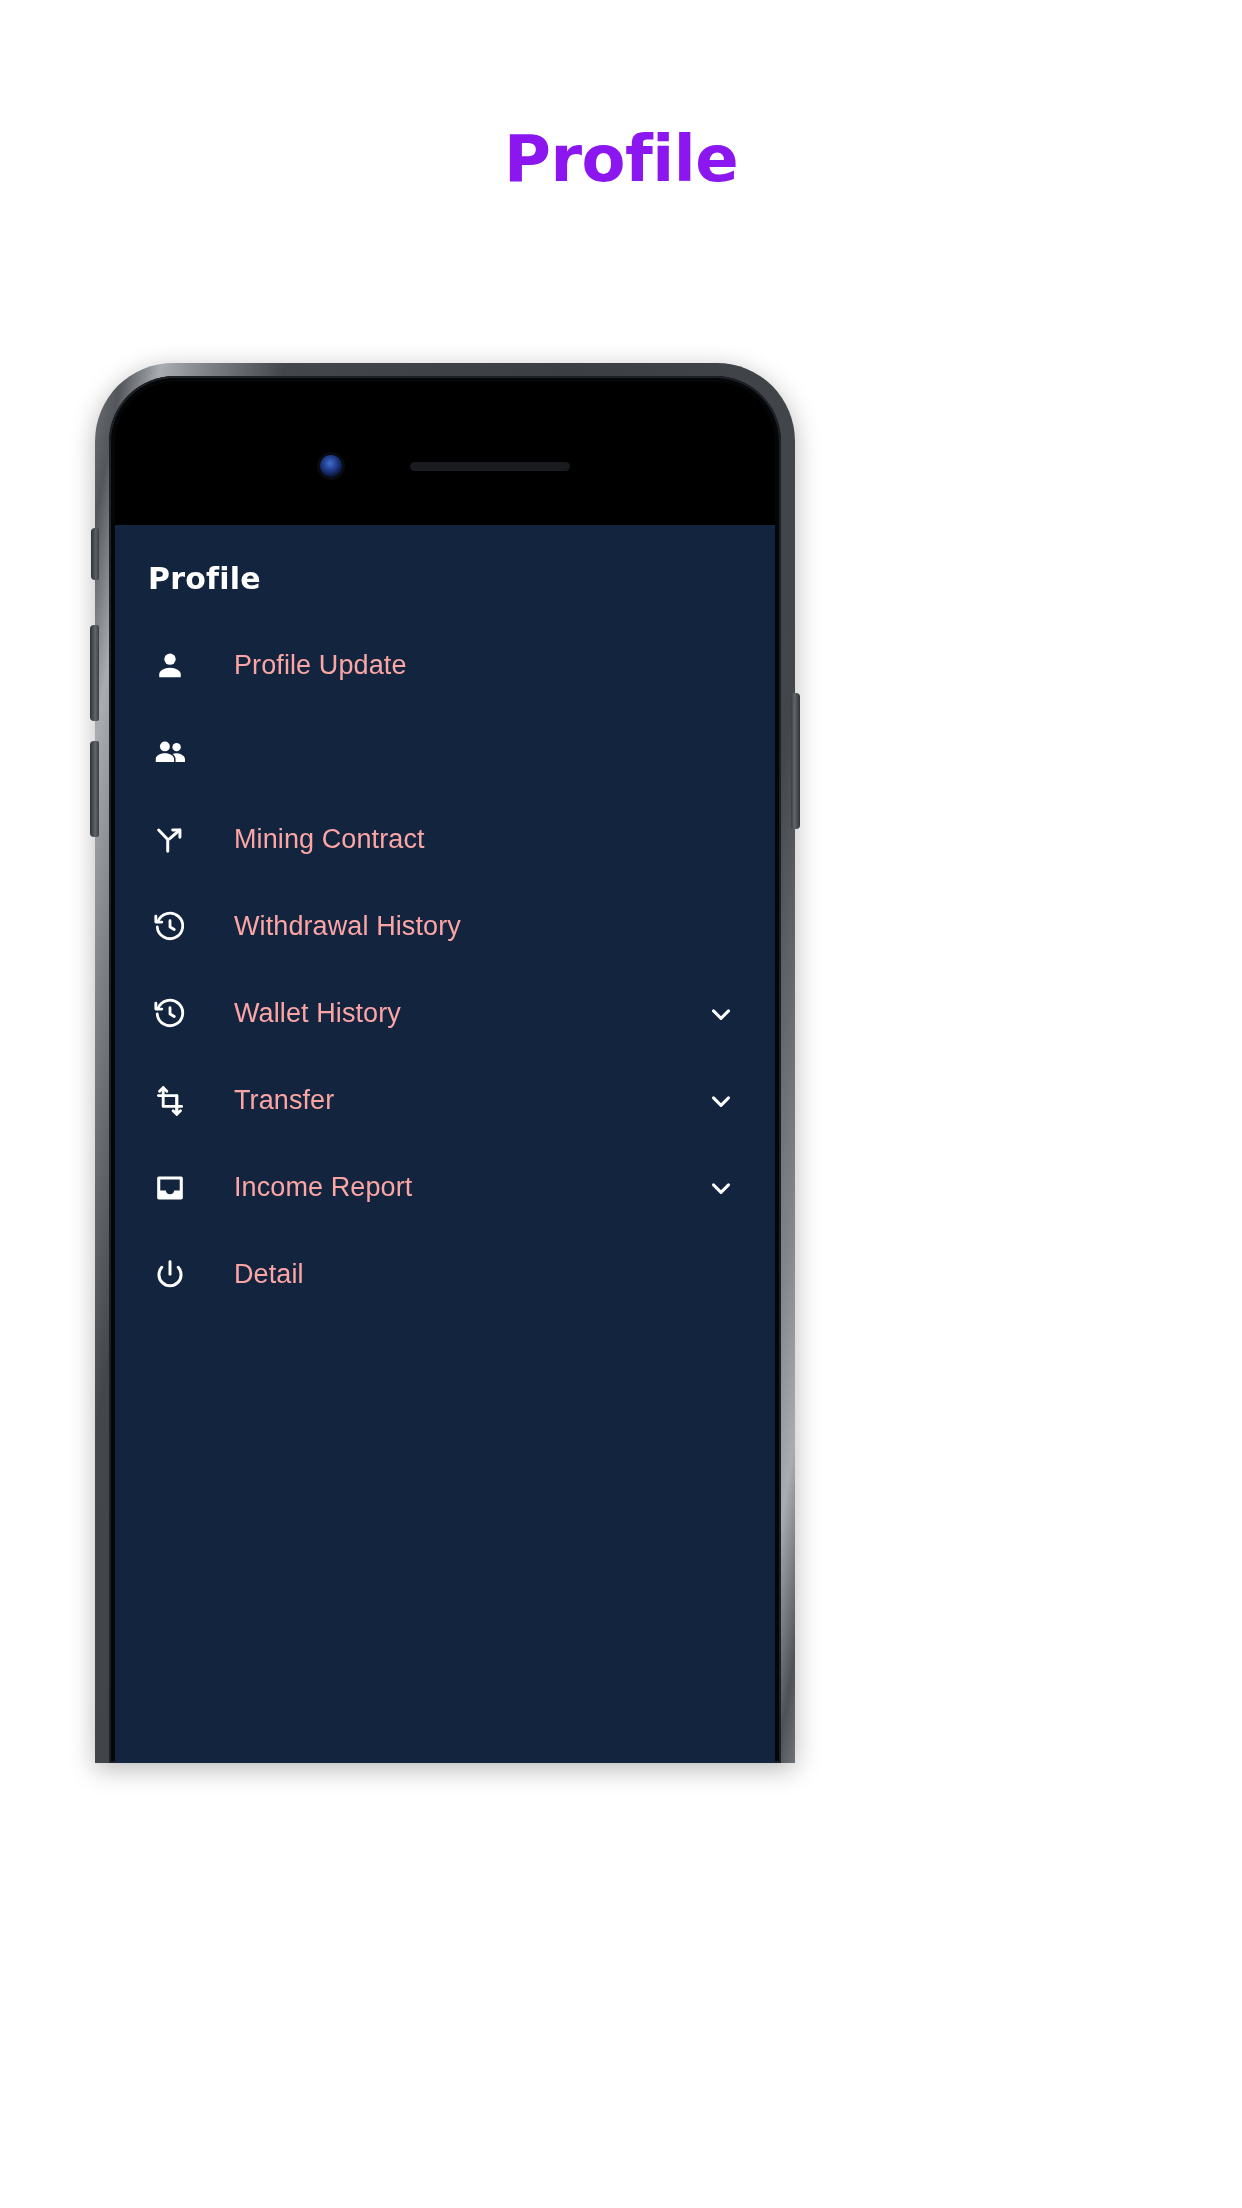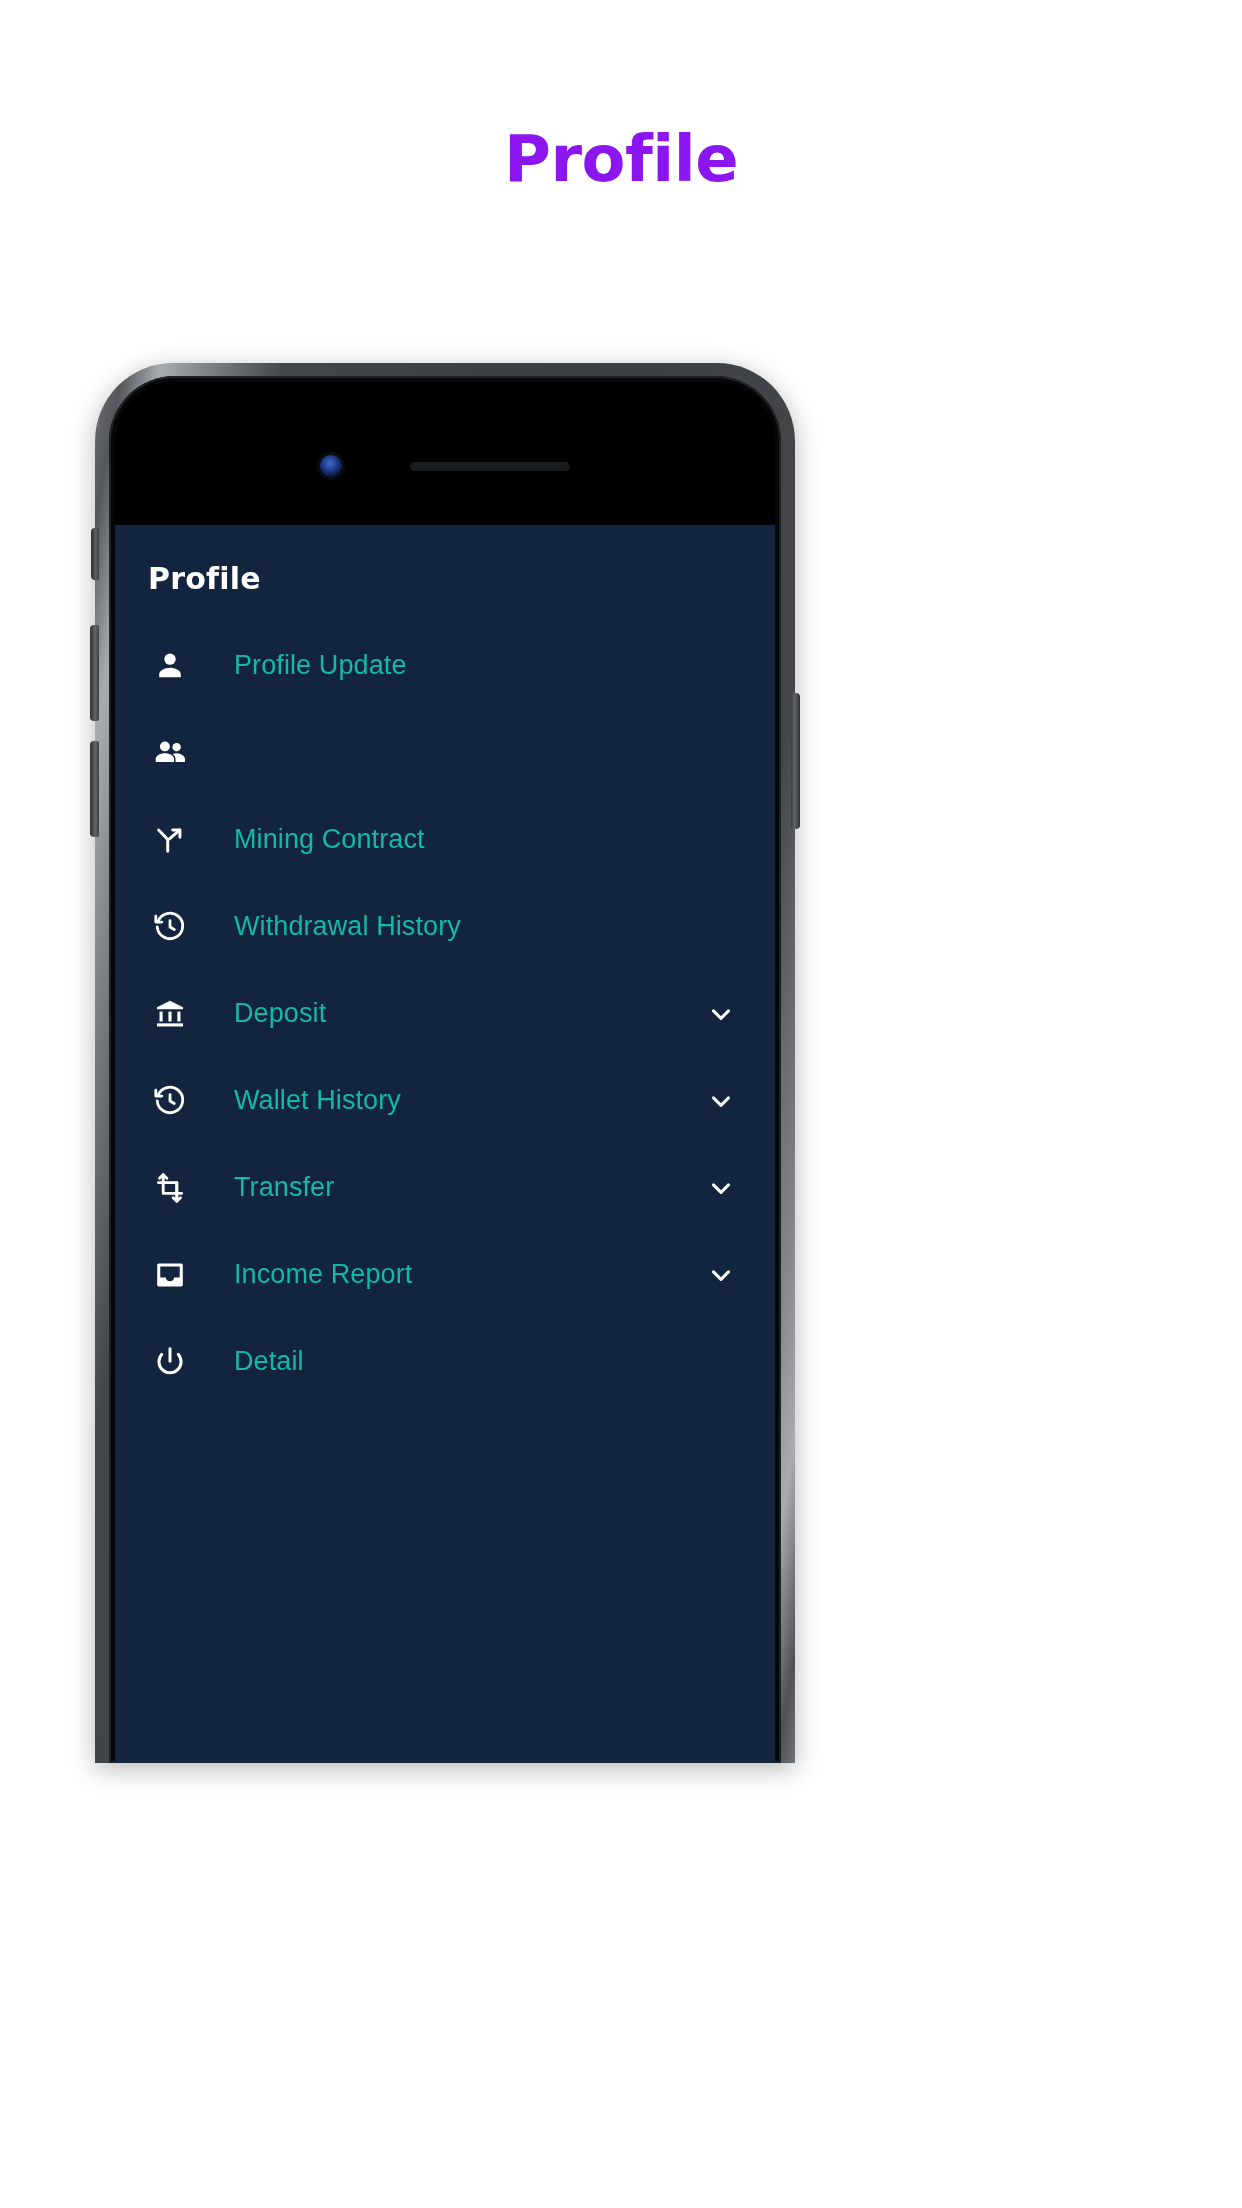--- a/index.html
+++ b/index.html
@@ -191,21 +191,21 @@
     align-items: center;
     justify-content: center;
   }
   .menu-icon svg { display: block; }
 
   .menu-label {
     flex: 1;
     margin-left: 42px;
     font-size: 27px;
     font-weight: 400;
-    color: #14b8a6;
+    color: #fca5a5;
     letter-spacing: 0.1px;
     font-family: "Liberation Sans", sans-serif;
   }
 
   .menu-chevron {
     width: 32px;
     height: 32px;
     display: flex;
     align-items: center;
     justify-content: center;
@@ -283,37 +283,20 @@
             <svg width="34" height="34" viewBox="0 0 24 24" fill="none" stroke="#ffffff" stroke-width="2" stroke-linecap="round" stroke-linejoin="round">
               <path d="M3.5 8.2A9 9 0 1 1 3 12"></path>
               <path d="M2 4.3v4.2h4.2"></path>
               <path d="M12 7.6V12l3 1.8"></path>
             </svg>
           </span>
           <span class="menu-label">Withdrawal History</span>
           <span class="menu-chevron hidden"></span>
         </div>
 
-        <div class="menu-item">
-          <span class="menu-icon">
-            <svg width="34" height="34" viewBox="0 0 24 24" fill="#ffffff">
-              <path d="M12 2.6L2.8 7.2v1.5h18.4V7.2L12 2.6z"></path>
-              <rect x="4.6" y="10.3" width="2.2" height="7"></rect>
-              <rect x="10.9" y="10.3" width="2.2" height="7"></rect>
-              <rect x="17.2" y="10.3" width="2.2" height="7"></rect>
-              <rect x="2.8" y="18.6" width="18.4" height="2.2"></rect>
-            </svg>
-          </span>
-          <span class="menu-label">Deposit</span>
-          <span class="menu-chevron">
-            <svg width="30" height="30" viewBox="0 0 24 24" fill="none" stroke="#ffffff" stroke-width="2.4" stroke-linecap="round" stroke-linejoin="round">
-              <path d="M6 9.5l6 6 6-6"></path>
-            </svg>
-          </span>
-        </div>
 
         <div class="menu-item">
           <span class="menu-icon">
             <svg width="34" height="34" viewBox="0 0 24 24" fill="none" stroke="#ffffff" stroke-width="2" stroke-linecap="round" stroke-linejoin="round">
               <path d="M3.5 8.2A9 9 0 1 1 3 12"></path>
               <path d="M2 4.3v4.2h4.2"></path>
               <path d="M12 7.6V12l3 1.8"></path>
             </svg>
           </span>
           <span class="menu-label">Wallet History</span>

